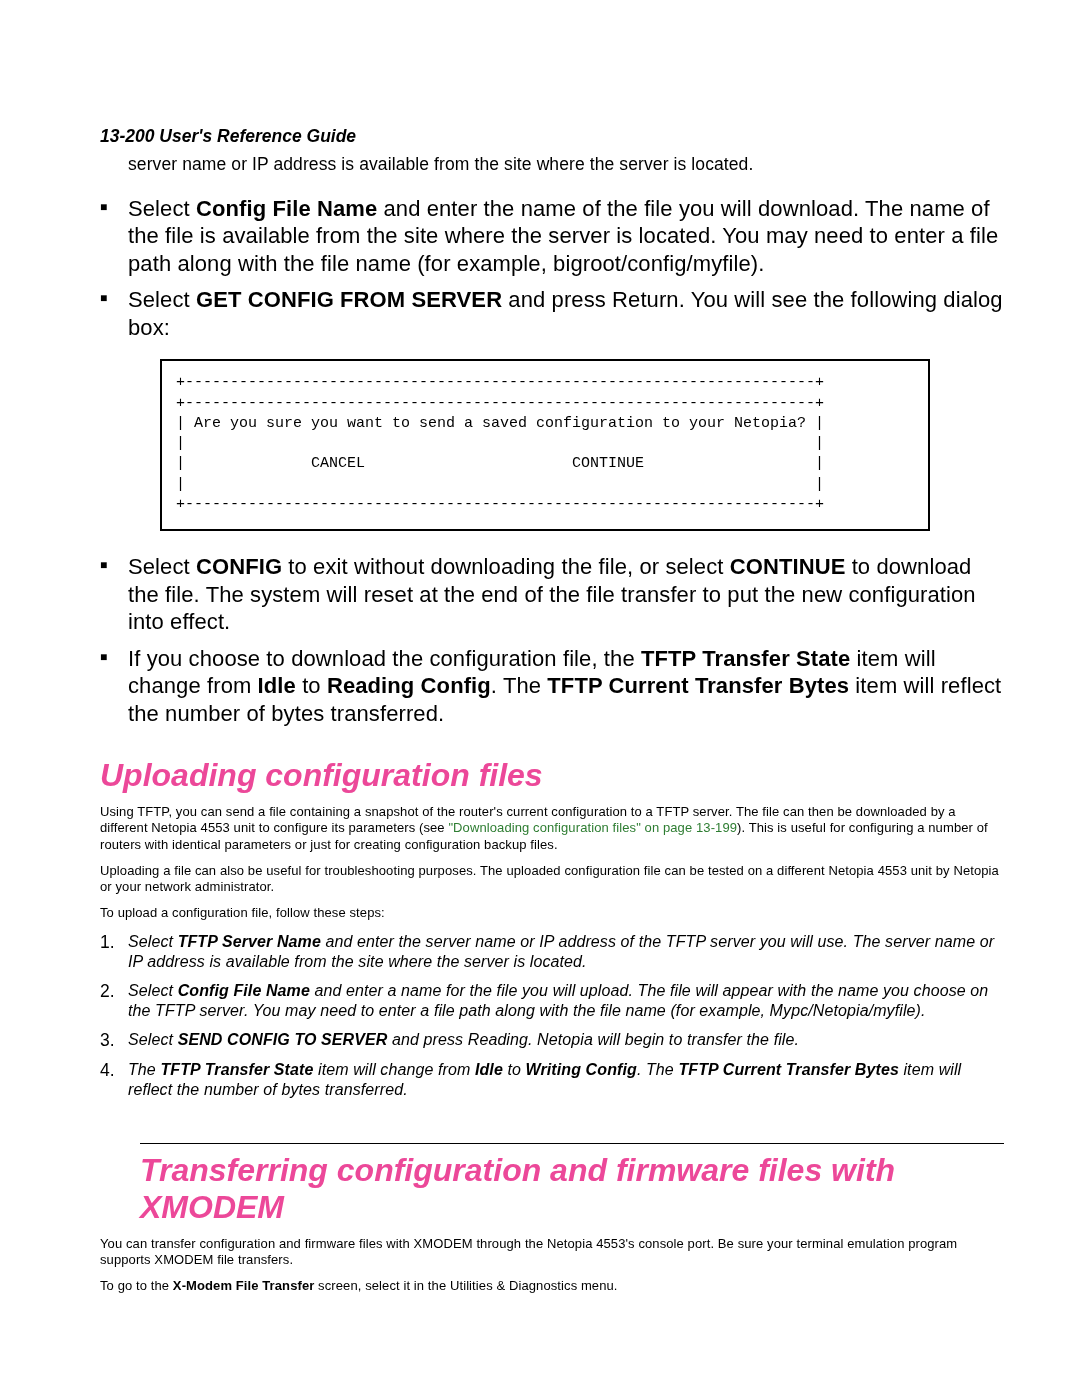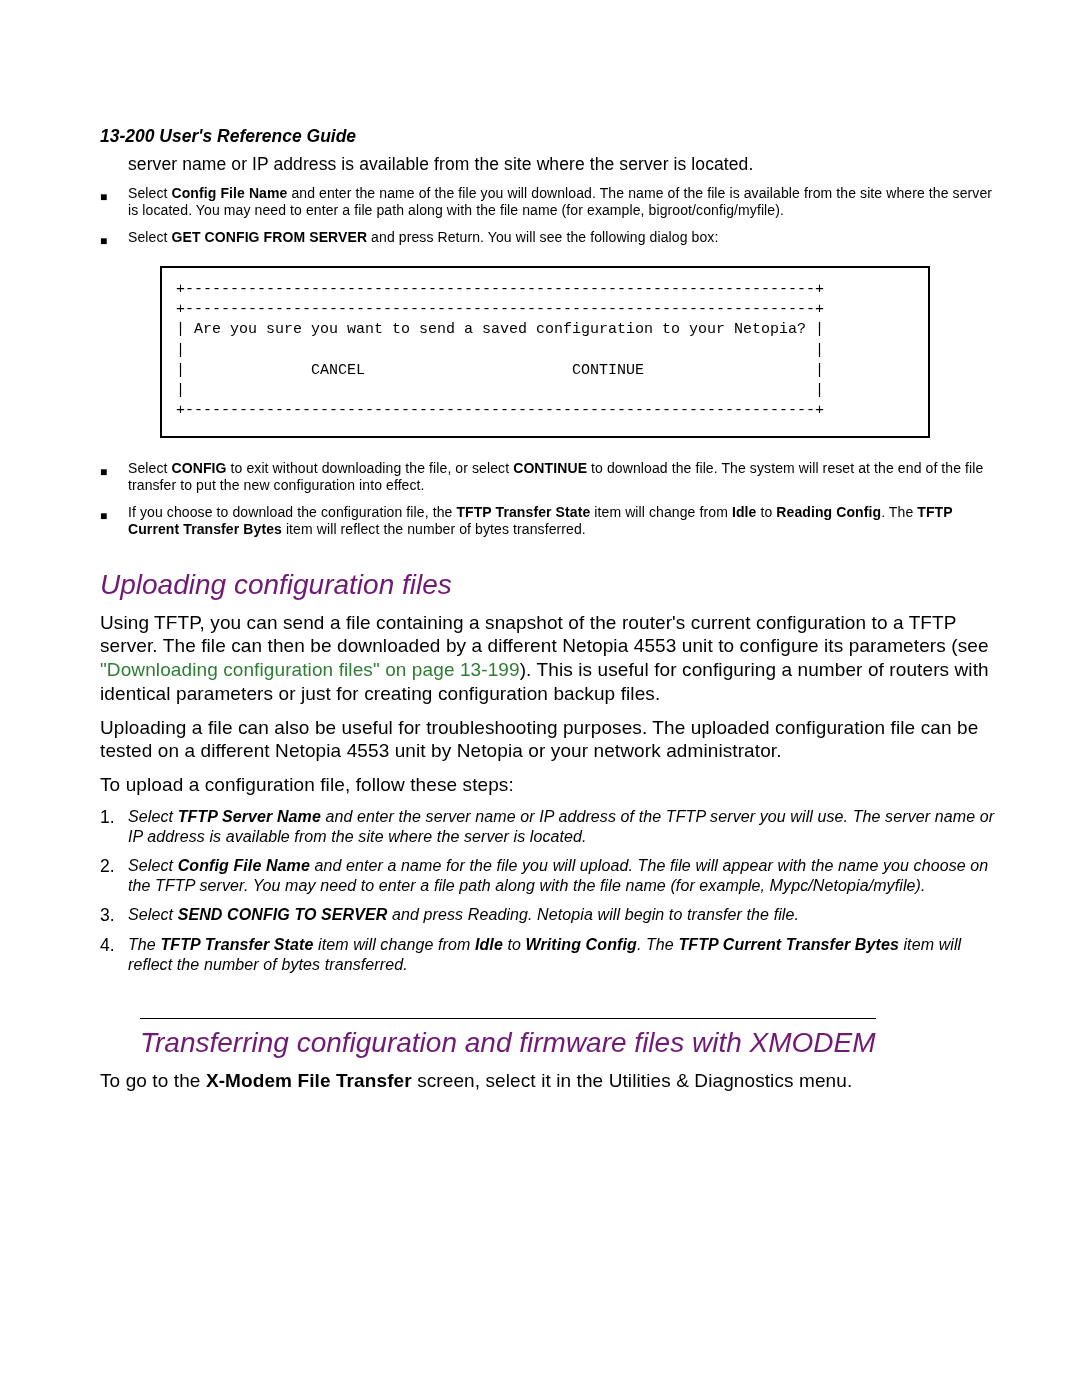--- a/index.html
+++ b/index.html
@@ -20,42 +20,42 @@
   .page-header {
     font-style: italic;
     font-weight: bold;
     font-size: 17.5px;
     font-family: Helvetica, Arial, sans-serif;
     margin: 0 0 7px 0;
   }
   .body-para {
     font-size: 17.5px;
     line-height: 1.25;
-    margin: 0 0 9px 28px;
+    margin: 0 0 19px 28px;
     letter-spacing: 0.1px;
     font-family: Helvetica, Arial, sans-serif;
   }
   .first-line {
     margin-top: 4px;
   }
   .bullet-item {
     display: flex;
     align-items: flex-start;
     margin: 7px 0 9px 0;
   }
   .bullet-marker {
     width: 28px;
     flex: 0 0 28px;
     padding-top: 5px;
     font-size: 12px;
     text-align: left;
   }
   .bullet-content {
     flex: 1;
-    font-size: 14px;
+    font-size: 22px;
     line-height: 1.25;
     font-family: Helvetica, Arial, sans-serif;
     letter-spacing: 0.1px;
   }
   .bold {
     font-weight: bold;
     font-family: "Helvetica Neue", Helvetica, Arial, sans-serif;
   }
   .link {
     color: #2e7d32;
@@ -71,39 +71,39 @@
   .dialog-pre {
     font-family: "Courier New", Courier, monospace;
     font-size: 15px;
     line-height: 1.35;
     white-space: pre;
     margin: 0;
     letter-spacing: 0px;
   }
   .section-heading {
     font-style: italic;
-    color: #701a75;
-    font-size: 28px;
-    font-weight: 400;
+    color: #ec4899;
+    font-size: 32px;
+    font-weight: 700;
     margin: 30px 0 10px 0;
     font-family: "Lucida Sans", "Lucida Grande", "Helvetica Neue", Arial, sans-serif;
   }
   .section-heading.with-rule {
     border-top: 1.5px solid #000;
     display: inline-block;
     padding-top: 8px;
     margin-top: 34px;
     min-width: 455px;
     margin-left: 40px;
   }
   .section-heading.with-rule .inner {
     display: inline-block;
   }
   .flat-para {
-    font-size: 19px;
+    font-size: 13px;
     line-height: 1.25;
     margin: 0 0 10px 0;
     letter-spacing: 0.1px;
     font-family: Helvetica, Arial, sans-serif;
   }
   .num-item {
     display: flex;
     align-items: flex-start;
     margin: 7px 0 9px 0;
   }
@@ -210,17 +210,18 @@
     <div class="num-content">
       <span>The </span><span class="bold">TFTP Transfer State</span><span> item will change from </span><span class="bold">Idle</span><span> to </span><span class="bold">Writing Config</span><span>. The </span><span class="bold">TFTP Current Transfer Bytes</span><span> item will reflect the number of bytes transferred.</span>
     </div>
   </div>
 
   
   <div class="section-heading with-rule">
     <span class="inner">Transferring configuration and firmware files with XMODEM</span>
   </div>
 
+  <p class="flat-para">You can transfer configuration and firmware files with XMODEM through the Netopia 4553's console port. Be sure your terminal emulation program supports XMODEM file transfers.</p>
   <p class="flat-para">
     <span>To go to the </span><span class="bold">X-Modem File Transfer</span><span> screen, select it in the Utilities &amp; Diagnostics menu.</span>
   </p>
 
 </div>
 
 </body></html>

